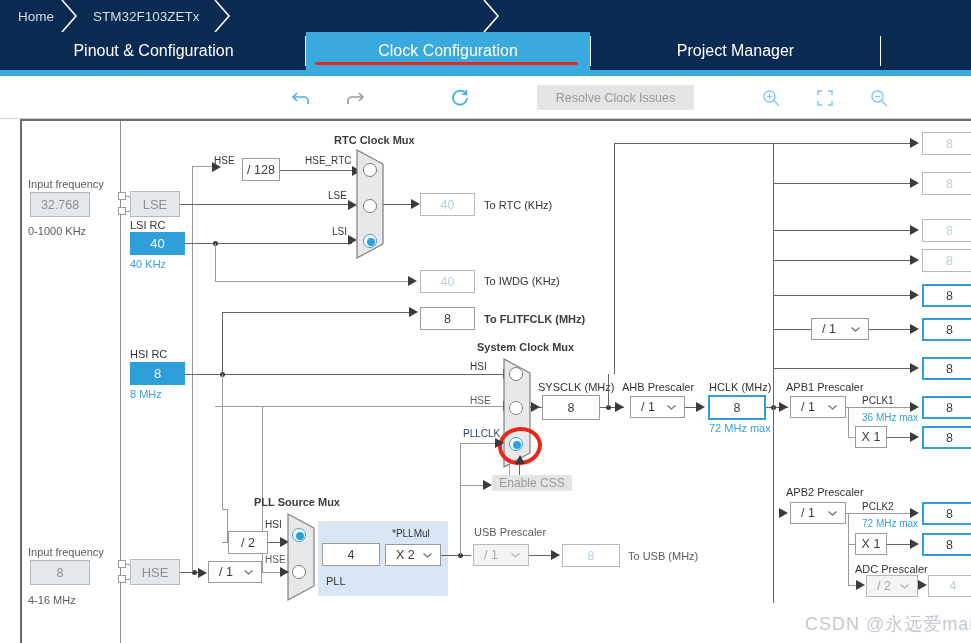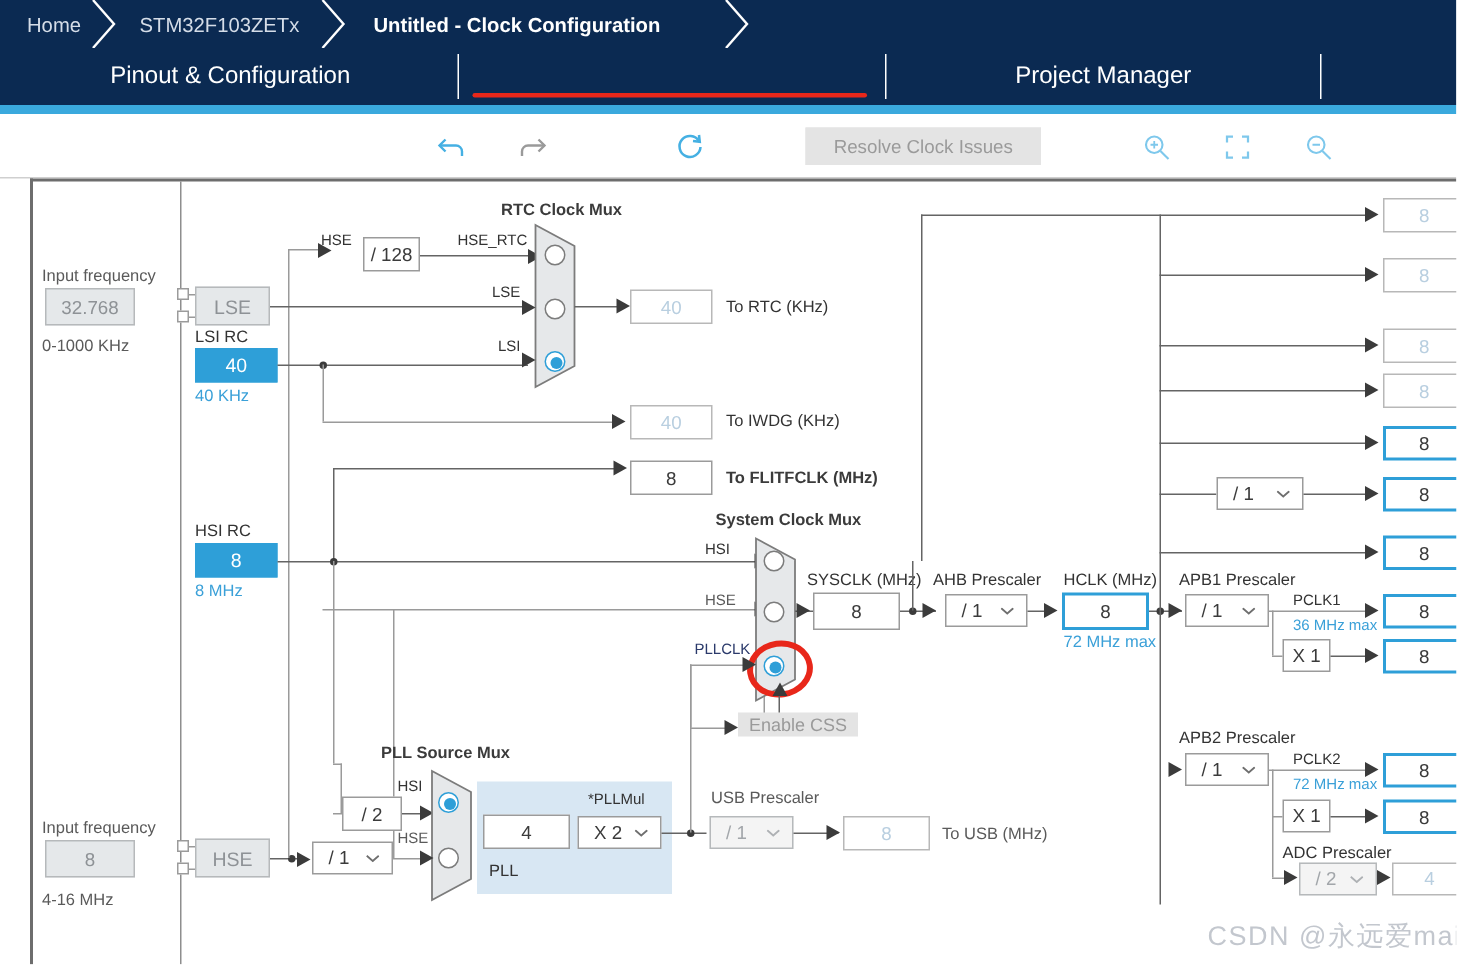--- a/index.html
+++ b/index.html
@@ -206,31 +206,31 @@
       <svg width="18" height="32" viewBox="0 0 18 32">
           <path d="M2 0 L16 16 L2 32" fill="none" stroke="#ffffff" stroke-width="1.6"></path>
         </svg>
     </div>
     <div class="crumb" style="left:93px;">STM32F103ZETx</div>
     <div class="crumb-sep" style="left:213px;">
       <svg width="18" height="32" viewBox="0 0 18 32">
           <path d="M2 0 L16 16 L2 32" fill="none" stroke="#ffffff" stroke-width="1.6"></path>
         </svg>
     </div>
-    <div class="crumb active" style="left:249px;">Untitled - Clock Configuration</div>
     <div class="crumb-sep" style="left:482px;">
       <svg width="18" height="32" viewBox="0 0 18 32">
           <path d="M2 0 L16 16 L2 32" fill="none" stroke="#ffffff" stroke-width="1.6"></path>
         </svg>
     </div>
   </div>
 
   <div class="tabs">
     <div class="tab" style="left:0px; width:307px;">Pinout &amp; Configuration</div>
     <div class="tab-div" style="left:305px;"></div>
+    <div class="tab sel" style="left:306px; width:284px;">Clock Configuration</div>
     <div class="tab-div" style="left:590px;"></div>
     <div class="tab" style="left:591px; width:289px;">Project Manager</div>
     <div class="tab-div" style="left:880px;"></div>
   </div>
   <div class="tabs-underline"></div>
   <div class="red-underline"></div>
 
   <div class="toolbar"></div>
   <div class="tb-icon" style="left:289px;">
     <svg width="20" height="20" viewBox="0 0 20 20">

